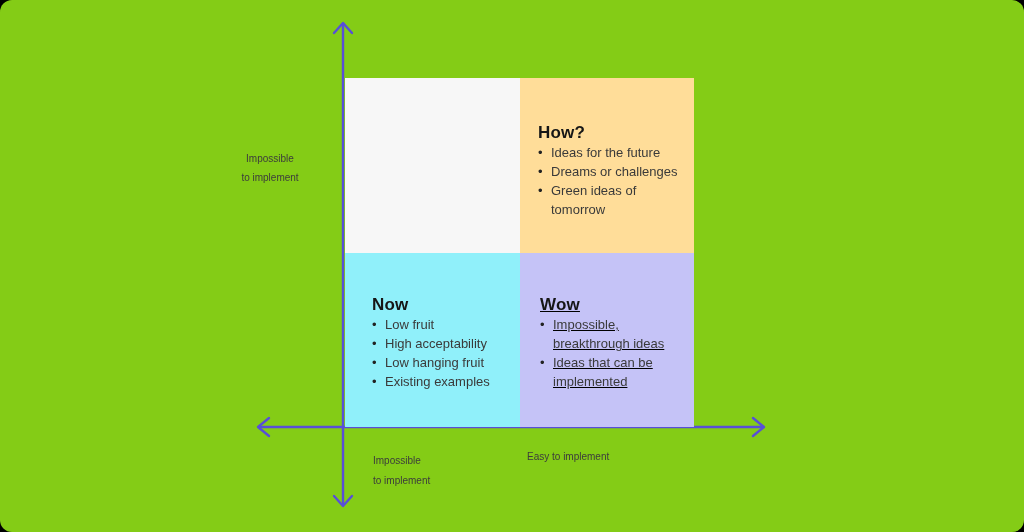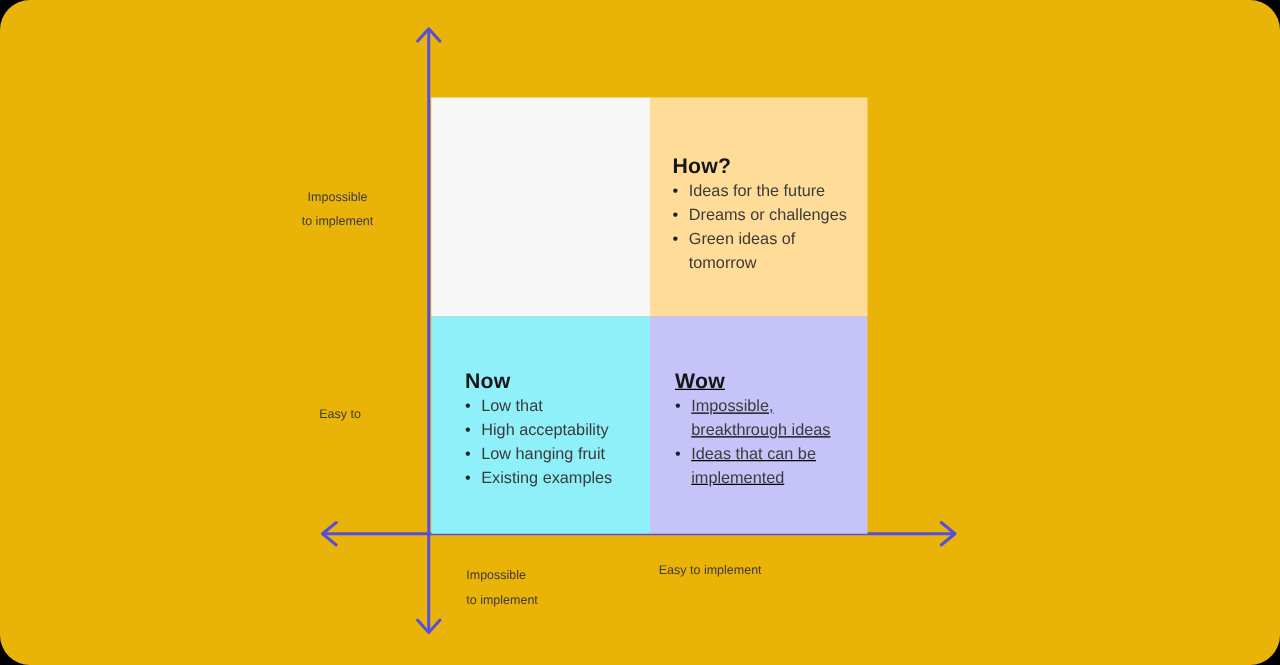--- a/index.html
+++ b/index.html
@@ -4,22 +4,22 @@
 <style>
   * { margin: 0; padding: 0; box-sizing: border-box; }
   html, body { background: #000; }
   body {
     width: 1024px; height: 532px;
     font-family: "Liberation Sans", sans-serif;
     position: relative; overflow: hidden;
   }
   .card {
     position: absolute; inset: 0;
-    background: #eab308;
-    border-radius: 24px;
+    background: #84cc16;
+    border-radius: 12px;
     overflow: hidden;
   }
   .axes-svg { position: absolute; left: 0; top: 0; width: 1024px; height: 532px; pointer-events: none; }
   .axes-svg path { fill: none; stroke-width: 2.4; stroke-linecap: round; stroke-linejoin: round; }
 
   .grid {
     position: absolute; left: 345px; top: 78px;
     width: 349px; height: 349px;
     display: grid;
     grid-template-columns: 175px 174px;
@@ -81,21 +81,21 @@
       <ul>
           <li>Ideas for the future</li>
           <li>Dreams or challenges</li>
           <li>Green ideas of tomorrow</li>
         </ul>
     </div>
 
     <div class="q q-now" style="background: rgb(144, 240, 250);">
       <div class="q-title">Now</div>
       <ul>
-          <li>Low that</li>
+          <li>Low fruit</li>
           <li>High acceptability</li>
           <li>Low hanging fruit</li>
           <li>Existing examples</li>
         </ul>
     </div>
 
     <div class="q q-wow" style="background: rgb(197, 195, 247);">
       <div class="q-title">Wow</div>
       <ul>
           <li>Impossible, breakthrough ideas</li>
@@ -103,21 +103,20 @@
         </ul>
     </div>
   </div>
 
   <div class="axis-label lbl-y-top">
     <div>Impossible</div>
     <div>to implement</div>
   </div>
 
   <div class="axis-label lbl-y-bottom">
-    <div>Easy to</div>
   </div>
 
   <div class="axis-label lbl-x-left">
     <div>Impossible</div>
     <div>to implement</div>
   </div>
 
   <div class="axis-label lbl-x-right">Easy to implement</div>
 
 </div>

